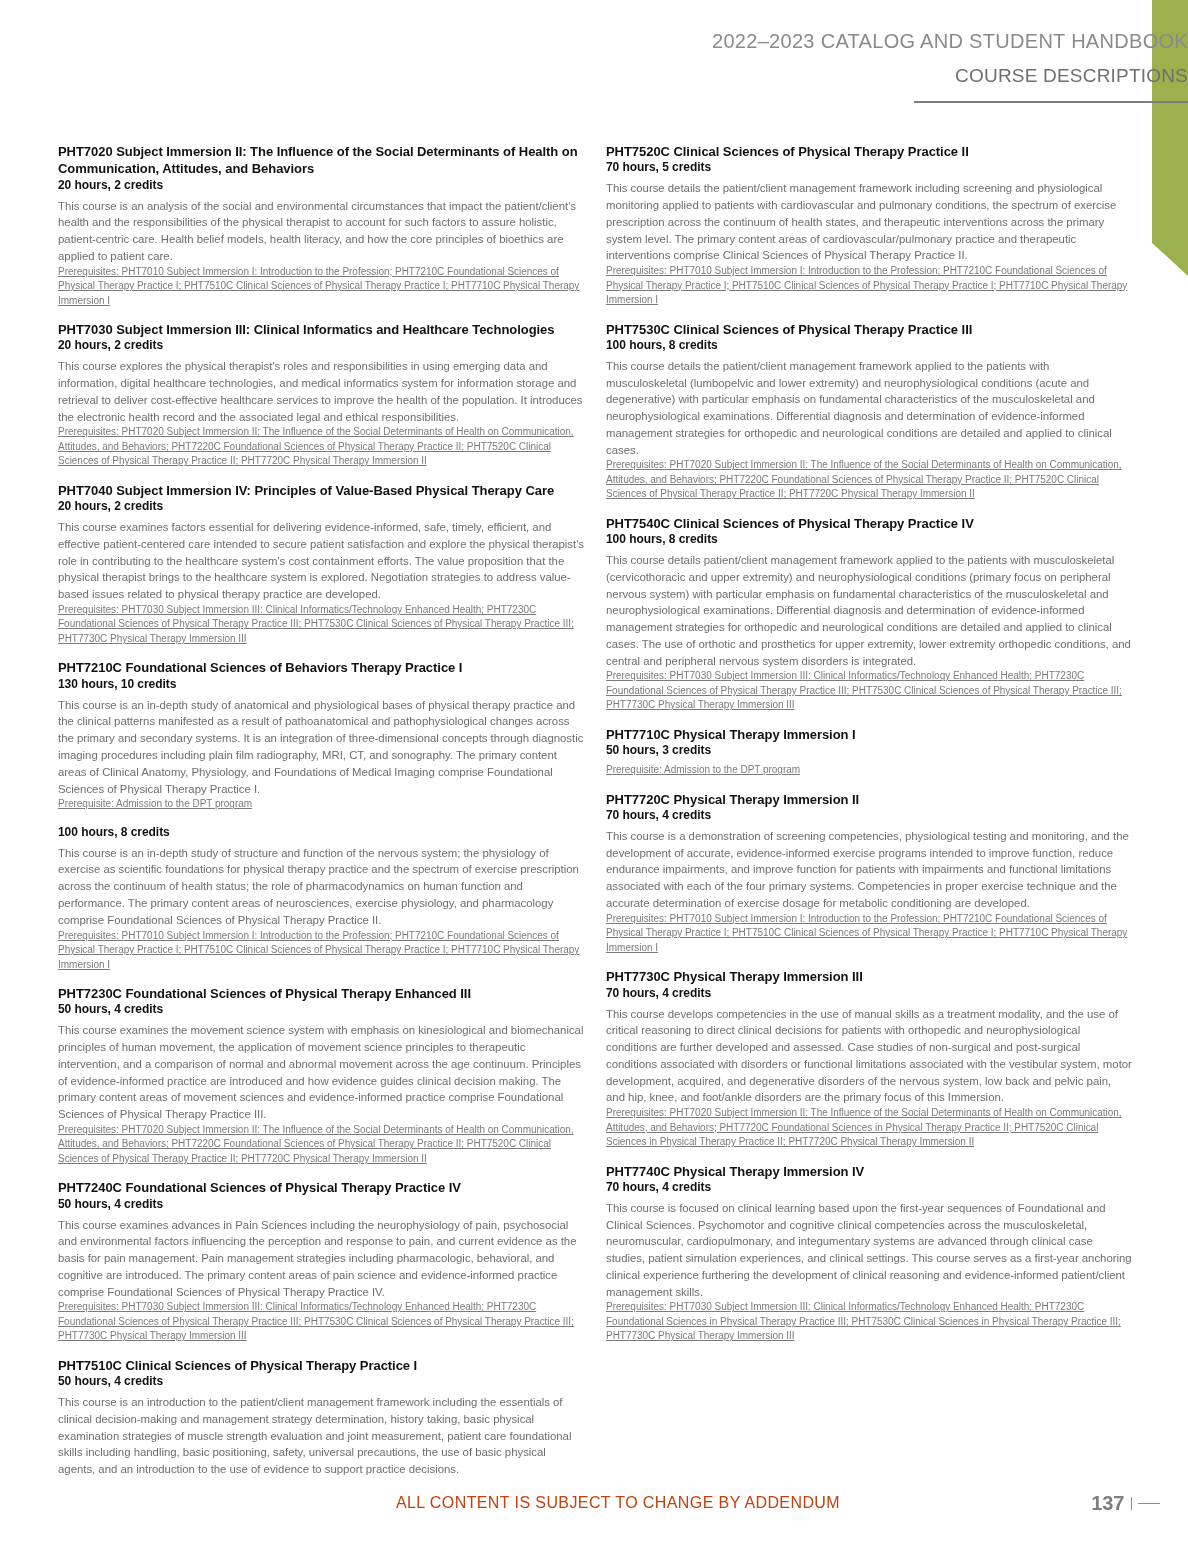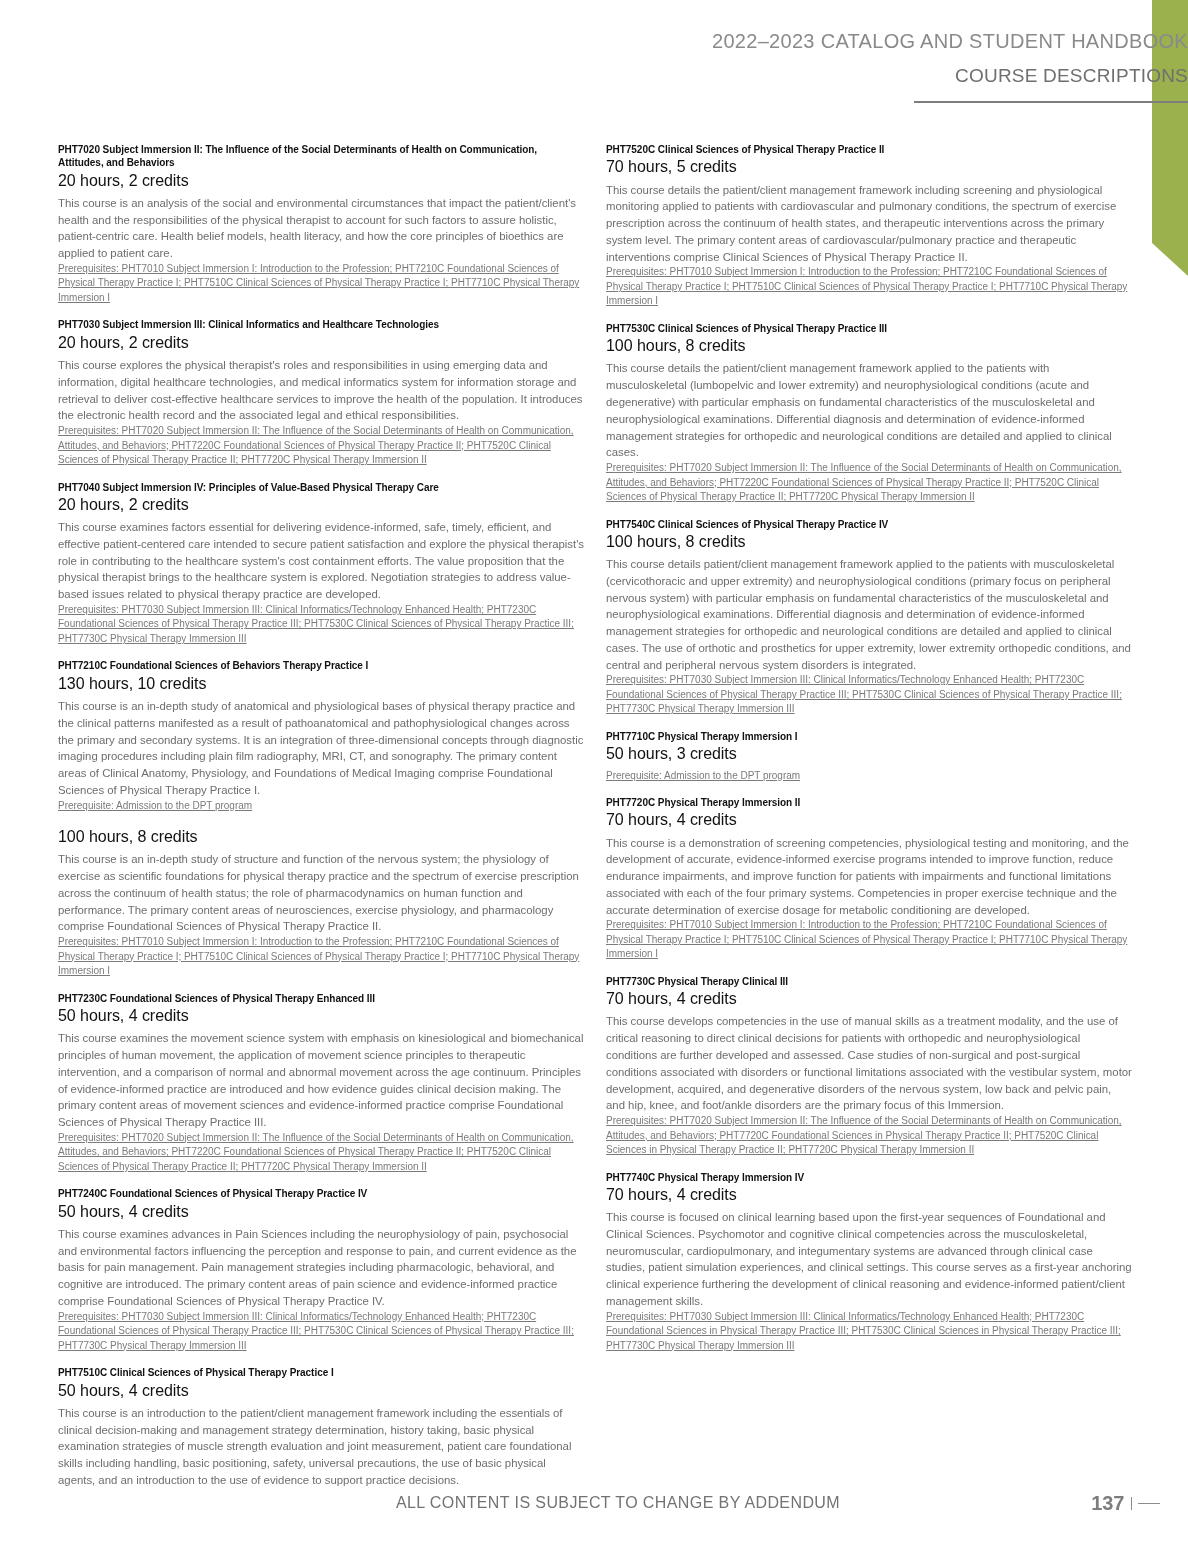--- a/index.html
+++ b/index.html
@@ -70,29 +70,29 @@
   }
   .column {
     width: 526px;
   }
 
   
   .course {
     margin-bottom: 13px;
   }
   .course-title {
-    font-size: 10px;
+    font-size: 13px;
     font-weight: bold;
     color: #111111;
     line-height: 1.33;
     letter-spacing: -0.05px;
   }
   .course-hours {
-    font-size: 16px;
-    font-weight: normal;
+    font-size: 12px;
+    font-weight: bold;
     color: #111111;
     line-height: 1.33;
     letter-spacing: -0.05px;
     margin-bottom: 4px;
   }
   .course-desc {
     font-size: 11.4px;
     color: #6d6d6d;
     line-height: 1.47;
     letter-spacing: -0.02px;
@@ -114,21 +114,21 @@
     right: 0;
     bottom: 26px;
     height: 30px;
   }
   .footer-note {
     position: absolute;
     left: 0;
     right: 0;
     text-align: center;
     font-size: 16px;
-    color: #737373;
+    color: #c2410c;
     letter-spacing: 0.4px;
     top: 2px;
     padding-left: 48px;
   }
   .footer-page-wrap {
     position: absolute;
     right: 28px;
     top: 0;
     display: flex;
     align-items: center;
@@ -235,21 +235,21 @@
         <div class="course-hours">50 hours, 3 credits</div>
         <div class="course-prereq">Prerequisite: Admission to the DPT program</div>
       </div>
       <div class="course">
         <div class="course-title">PHT7720C Physical Therapy Immersion II</div>
         <div class="course-hours">70 hours, 4 credits</div>
         <div class="course-desc">This course is a demonstration of screening competencies, physiological testing and monitoring, and the development of accurate, evidence-informed exercise programs intended to improve function, reduce endurance impairments, and improve function for patients with impairments and functional limitations associated with each of the four primary systems. Competencies in proper exercise technique and the accurate determination of exercise dosage for metabolic conditioning are developed.</div>
         <div class="course-prereq">Prerequisites: PHT7010 Subject Immersion I: Introduction to the Profession; PHT7210C Foundational Sciences of Physical Therapy Practice I; PHT7510C Clinical Sciences of Physical Therapy Practice I; PHT7710C Physical Therapy Immersion I</div>
       </div>
       <div class="course">
-        <div class="course-title">PHT7730C Physical Therapy Clinical III</div>
+        <div class="course-title">PHT7730C Physical Therapy Immersion III</div>
         <div class="course-hours">70 hours, 4 credits</div>
         <div class="course-desc">This course develops competencies in the use of manual skills as a treatment modality, and the use of critical reasoning to direct clinical decisions for patients with orthopedic and neurophysiological conditions are further developed and assessed. Case studies of non-surgical and post-surgical conditions associated with disorders or functional limitations associated with the vestibular system, motor development, acquired, and degenerative disorders of the nervous system, low back and pelvic pain, and hip, knee, and foot/ankle disorders are the primary focus of this Immersion.</div>
         <div class="course-prereq">Prerequisites: PHT7020 Subject Immersion II: The Influence of the Social Determinants of Health on Communication, Attitudes, and Behaviors; PHT7720C Foundational Sciences in Physical Therapy Practice II; PHT7520C Clinical Sciences in Physical Therapy Practice II; PHT7720C Physical Therapy Immersion II</div>
       </div>
       <div class="course">
         <div class="course-title">PHT7740C Physical Therapy Immersion IV</div>
         <div class="course-hours">70 hours, 4 credits</div>
         <div class="course-desc">This course is focused on clinical learning based upon the first-year sequences of Foundational and Clinical Sciences. Psychomotor and cognitive clinical competencies across the musculoskeletal, neuromuscular, cardiopulmonary, and integumentary systems are advanced through clinical case studies, patient simulation experiences, and clinical settings. This course serves as a first-year anchoring clinical experience furthering the development of clinical reasoning and evidence-informed patient/client management skills.</div>
         <div class="course-prereq">Prerequisites: PHT7030 Subject Immersion III: Clinical Informatics/Technology Enhanced Health; PHT7230C Foundational Sciences in Physical Therapy Practice III; PHT7530C Clinical Sciences in Physical Therapy Practice III; PHT7730C Physical Therapy Immersion III</div>
       </div>

